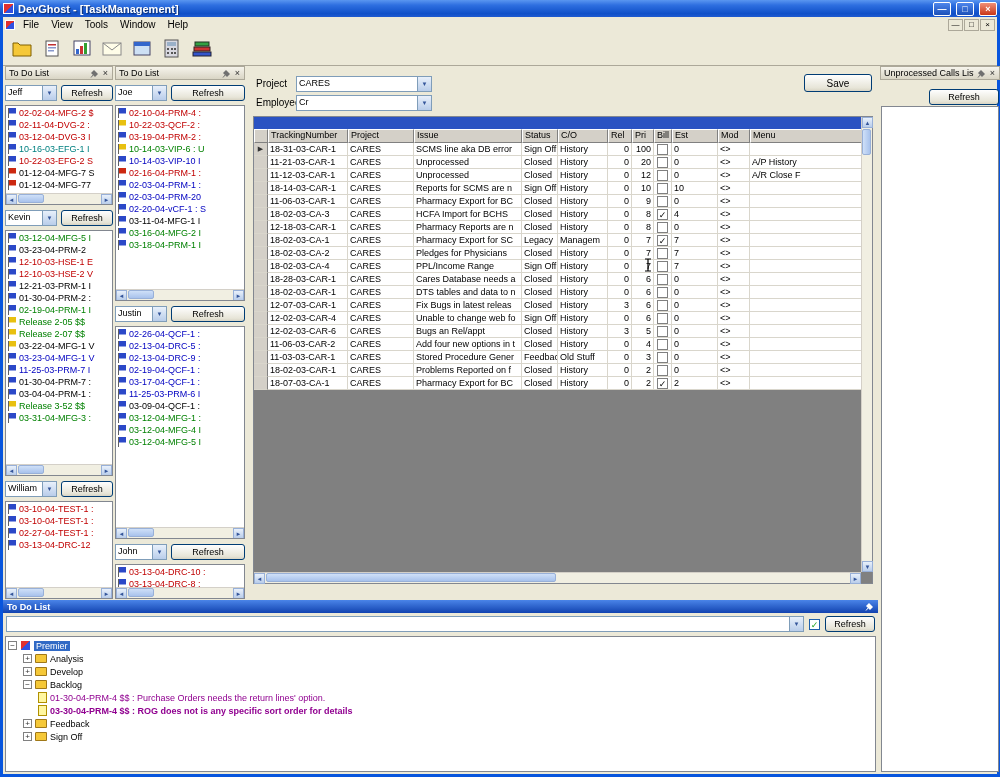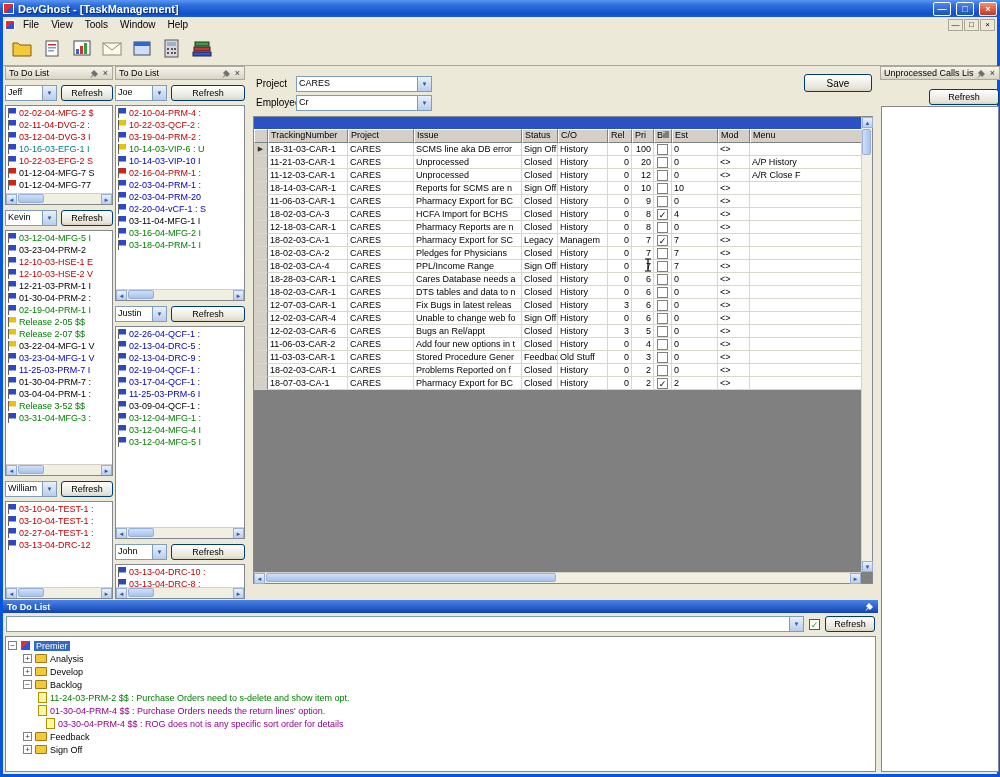--- a/index.html
+++ b/index.html
@@ -939,27 +939,23 @@
           <span class="folder"></span>
           <span>Develop</span>
         </div>
         <div class="brow" style="margin-left: 15px;">
           <span class="expander">−</span>
           <span class="folder"></span>
           <span>Backlog</span>
         </div>
         <div class="brow" style="margin-left: 30px;">
           <span class="page"></span>
-          <span style="color: rgb(0, 128, 0);">11-24-03-PRM-2 $$ : Purchase Orders need to s-delete and show item opt.</span>
-        </div>
-        <div class="brow" style="margin-left: 30px;">
-          <span class="page"></span>
           <span style="color: rgb(144, 0, 144);">01-30-04-PRM-4 $$ : Purchase Orders needs the return lines' option.</span>
         </div>
-        <div class="brow" style="margin-left: 38px;">
+        <div class="brow" style="margin-left: 30px; font-weight: bold;">
           <span class="page"></span>
           <span style="color: rgb(144, 0, 144);">03-30-04-PRM-4 $$ : ROG does not is any specific sort order for details</span>
         </div>
         <div class="brow" style="margin-left: 15px;">
           <span class="expander">+</span>
           <span class="folder"></span>
           <span>Feedback</span>
         </div>
         <div class="brow" style="margin-left: 15px;">
           <span class="expander">+</span>

